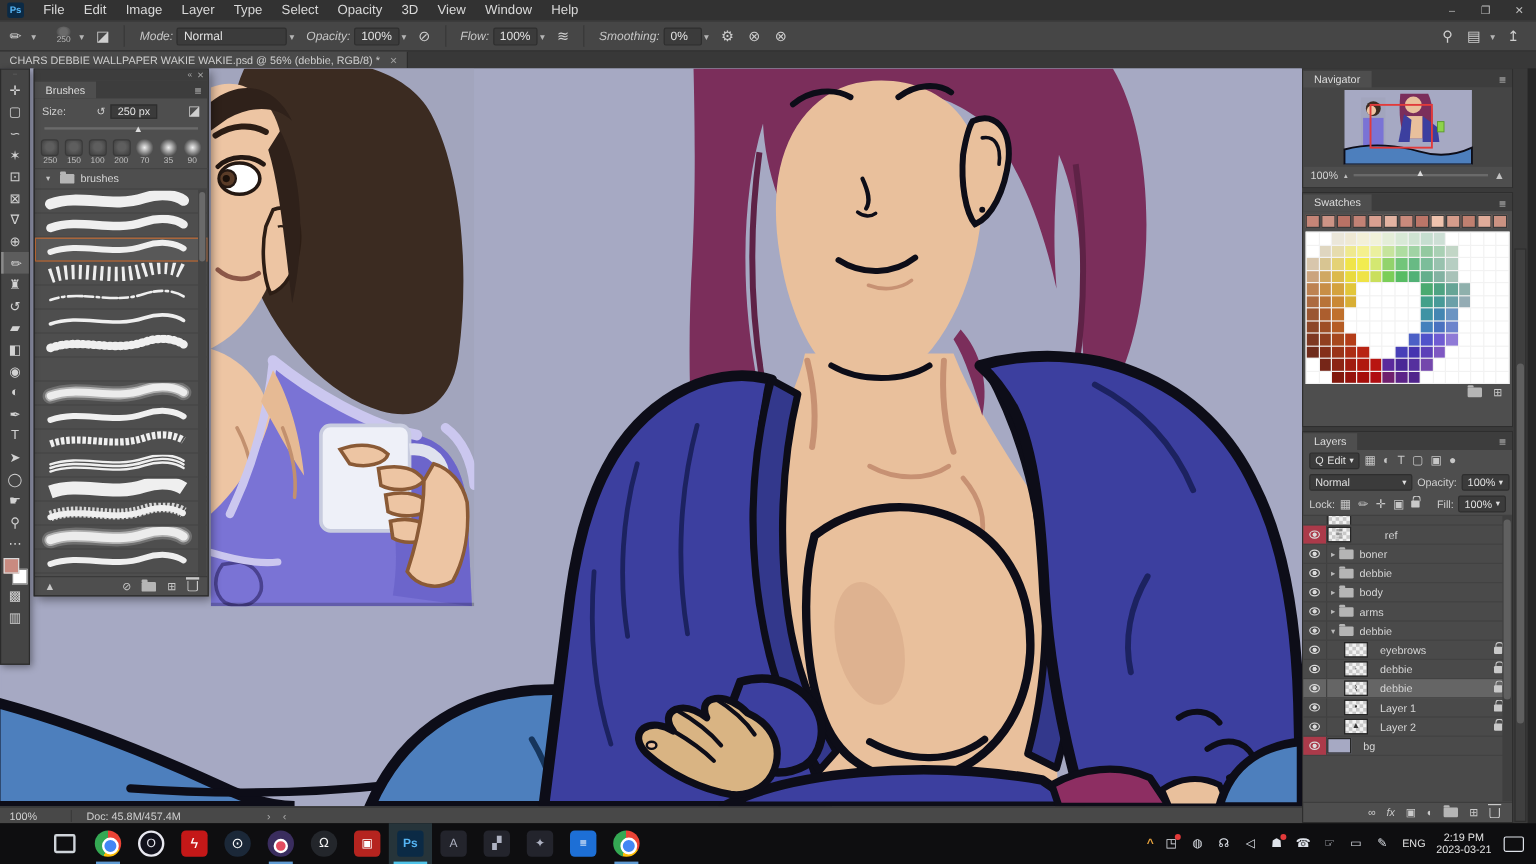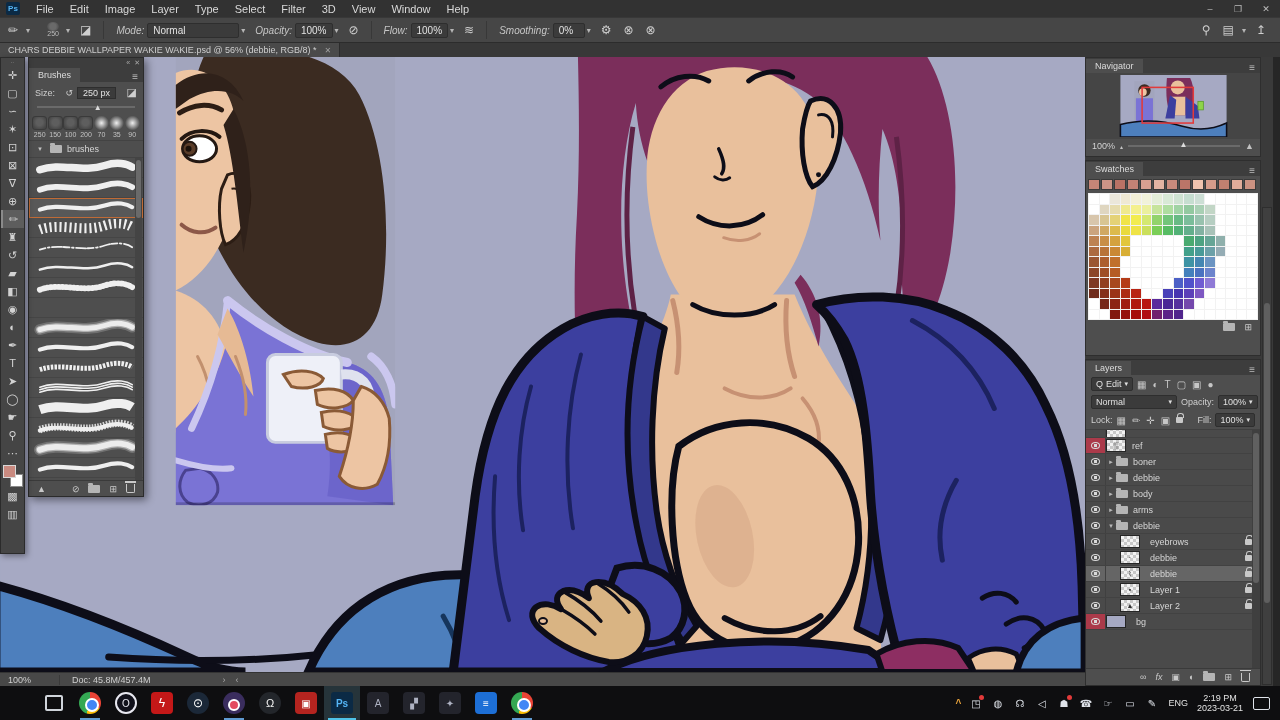--- a/index.html
+++ b/index.html
@@ -56,21 +56,21 @@
   #color-chips{position:relative;width:22px;height:22px;margin-top:3px;}
   #fg-chip{position:absolute;left:1px;top:0;width:13px;height:13px;border:1px solid #d8d8d8;z-index:2;}
   #bg-chip{position:absolute;right:1px;bottom:0;width:13px;height:13px;border:1px solid #8a8a8a;}
 
   
   .panel-tabbar{height:15px;background:#3d3d3d;display:flex;align-items:flex-end;}
   .panel-tab{background:#4e4e4e;color:#dcdcdc;font-size:9px;padding:2px 9px 2px 9px;}
   .panel-menu{margin-left:auto;color:#bdbdbd;font-size:10px;padding:0 5px;}
 
   
-  #brushes-panel{position:absolute;left:28px;top:57px;width:116px;height:440px;z-index:20;
+  #brushes-panel{position:absolute;left:28px;top:57px;width:146px;height:440px;z-index:20;
     background:#4e4e4e;border:1px solid #2b2b2b;box-shadow:3px 3px 8px rgba(0,0,0,.45);
     display:flex;flex-direction:column;}
   #bp-top{height:9px;background:#3d3d3d;display:flex;justify-content:flex-end;align-items:center;
     color:#a5a5a5;font-size:7px;gap:4px;padding-right:3px;}
   #bp-size-row{display:flex;align-items:center;font-size:9px;color:#cfcfcf;padding:4px 6px 1px 6px;gap:4px;}
   #bp-size-box{background:#3b3b3b;border:1px solid #2e2e2e;color:#e2e2e2;padding:0 5px;font-size:9px;}
   #bp-toggle{margin-left:auto;font-size:11px;color:#cfcfcf;}
   #bp-slider{position:relative;height:12px;margin:1px 8px;}
   #bp-slider .track{position:absolute;left:0;right:0;top:5px;height:2px;background:#6a6a6a;}
   #bp-slider .thumb{position:absolute;left:58%;top:2px;color:#dcdcdc;font-size:8px;}
@@ -203,21 +203,21 @@
 
   <div id="menubar">
     <div id="ps-badge">Ps</div>
     <div id="menu-items" style="display: flex;">
         <div class="menu-item">File</div>
         <div class="menu-item">Edit</div>
         <div class="menu-item">Image</div>
         <div class="menu-item">Layer</div>
         <div class="menu-item">Type</div>
         <div class="menu-item">Select</div>
-        <div class="menu-item">Filter</div>
+        <div class="menu-item">Opacity</div>
         <div class="menu-item">3D</div>
         <div class="menu-item">View</div>
         <div class="menu-item">Window</div>
         <div class="menu-item">Help</div>
       </div>
     <div id="win-controls">
       <span>–</span>
       <span>❐</span>
       <span>✕</span>
     </div>
@@ -858,21 +858,21 @@
             <span class="lthumb"></span>
             <span style="margin-left: 5px;"></span>
           </div>
           <div class="layer-row">
             <div class="eye-cell red">
               <span class="csseye"></span>
             </div>
             <span class="lthumb">
               <span class="mark">▒</span>
             </span>
-            <span style="margin-left: 1px;">ref</span>
+            <span style="margin-left: 23px;">ref</span>
           </div>
           <div class="layer-row">
             <div class="eye-cell">
               <span class="csseye"></span>
             </div>
             <span class="tri">▸</span>
             <span class="cssfolder"></span>
             <span style="margin-left: 5px;">boner</span>
           </div>
           <div class="layer-row">

